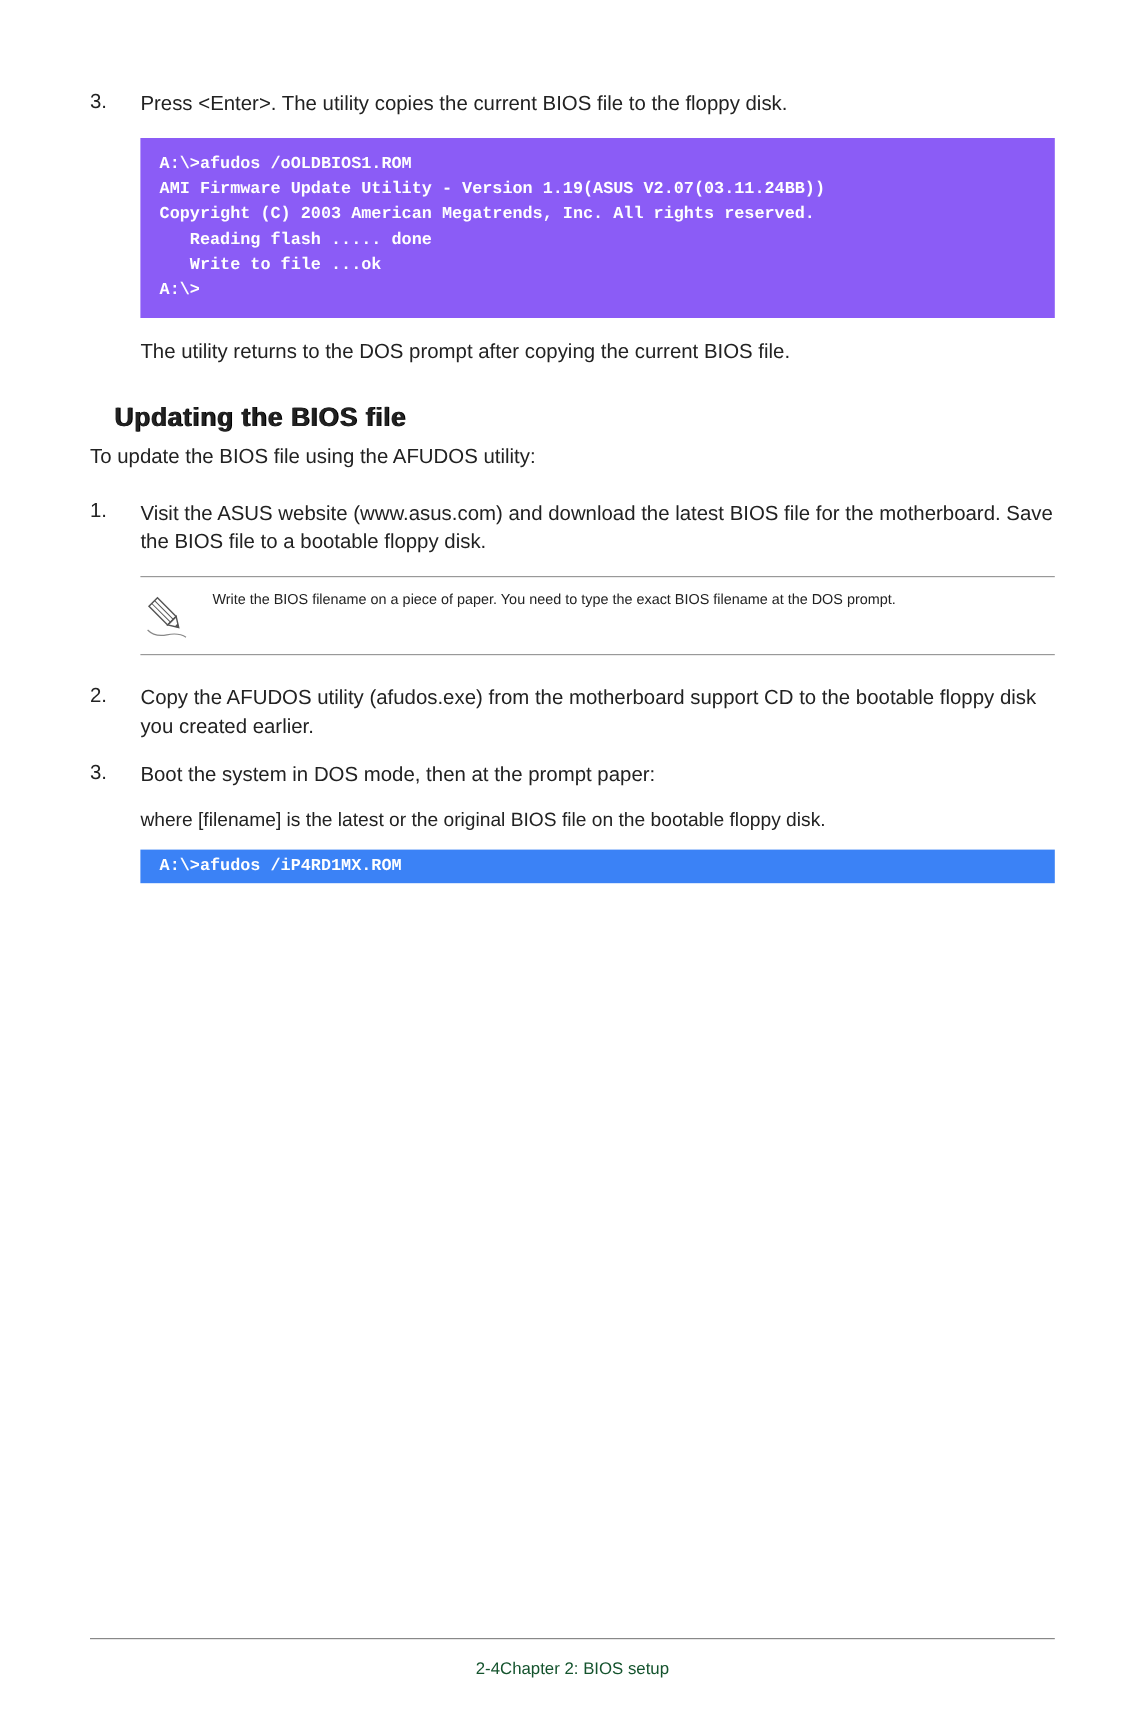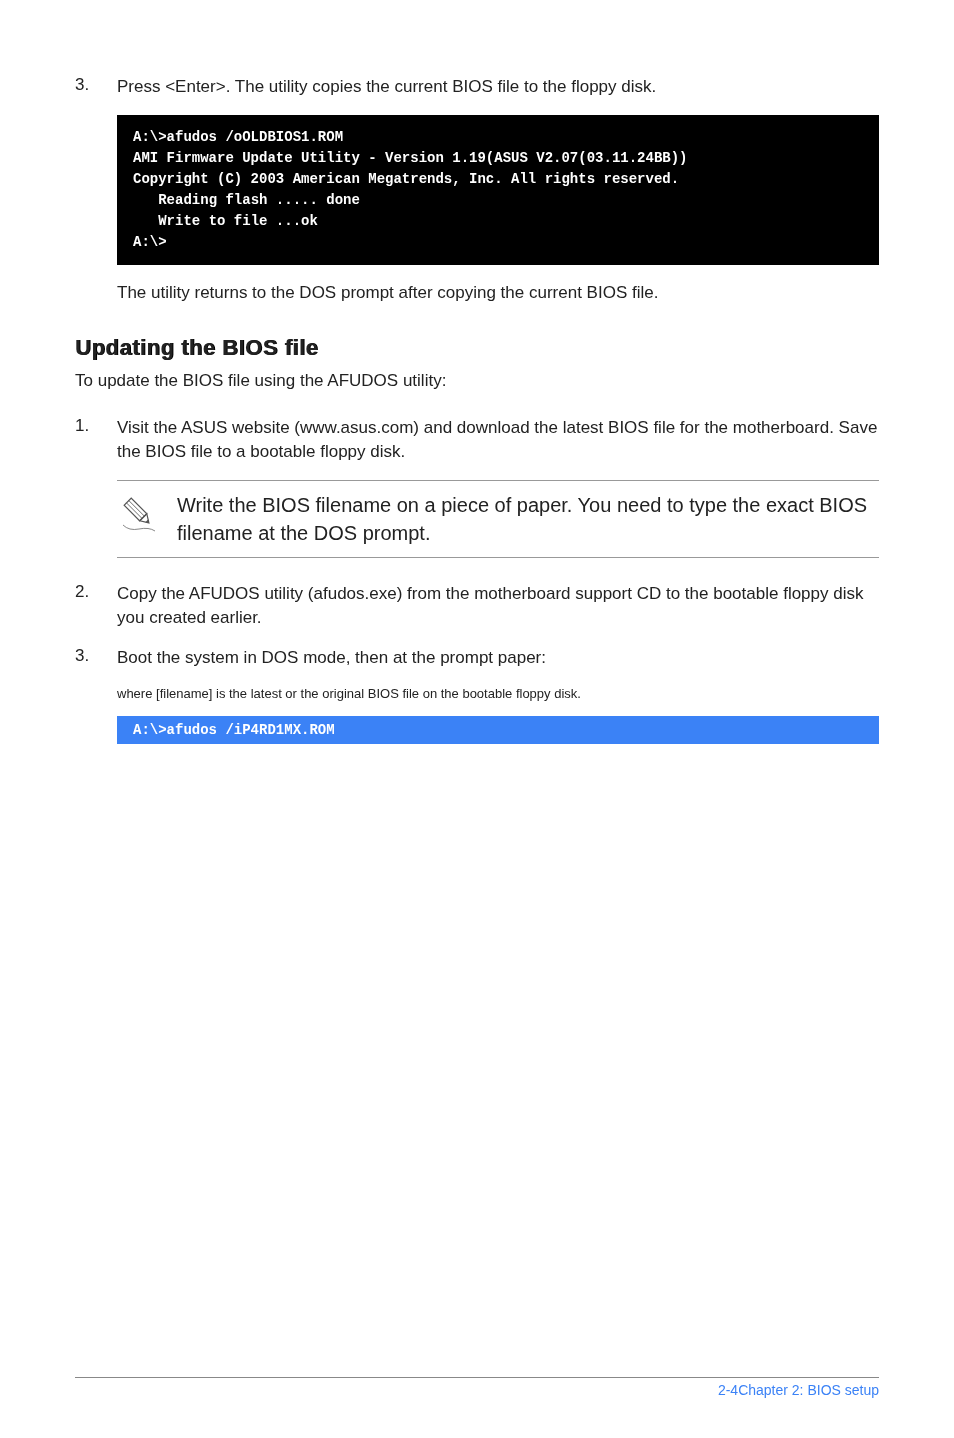--- a/index.html
+++ b/index.html
@@ -29,21 +29,21 @@
       width: 42px;
       flex-shrink: 0;
       font-size: 17px;
     }
     .numbered-item .body {
       flex: 1;
       font-size: 17px;
       line-height: 1.4;
     }
     .code-block {
-      background: #000000;
+      background: #8b5cf6;
       color: #fff;
       font-family: "Courier New", Courier, monospace;
       font-weight: bold;
       font-size: 14px;
       padding: 12px 16px;
       margin: 12px 0 16px 42px;
       white-space: pre-wrap;
       line-height: 1.5;
     }
     .code-block-small {
@@ -62,20 +62,21 @@
       margin: 0 0 30px 42px;
     }
     .heading {
       font-family: Arial, Helvetica, sans-serif;
       font-weight: bold;
       font-size: 22px;
       margin-top: 18px;
       margin-bottom: 8px;
       letter-spacing: 0.5px;
       text-shadow: 1px 0 0 #000;
+      margin-left: 20px;
     }
     .subpara {
       font-size: 17px;
       line-height: 1.4;
       margin-bottom: 24px;
     }
     .note-box {
       display: flex;
       align-items: flex-start;
       margin: 10px 0 24px 42px;
@@ -85,42 +86,42 @@
     }
     .note-icon {
       width: 60px;
       flex-shrink: 0;
       display: flex;
       align-items: center;
       justify-content: flex-start;
     }
     .note-text {
       flex: 1;
-      font-size: 20px;
+      font-size: 12px;
       line-height: 1.4;
     }
     .inline-code {
       font-family: "Courier New", Courier, monospace;
       font-weight: bold;
       font-size: 15px;
       display: block;
       margin: 10px 0 12px 42px;
     }
     .sub-body {
-      font-size: 13px;
+      font-size: 16px;
       line-height: 1.4;
       margin: 16px 0 6px 42px;
     }
     .footer {
       border-top: 1px solid #888;
-      padding-top: 4px;
+      padding-top: 16px;
       display: flex;
-      justify-content: flex-end;
+      justify-content: center;
       font-size: 14px;
-      color: #3b82f6;
+      color: #14532d;
     }
   </style>
 </head>
 <body>
 
 <div class="content">
 
   <div class="numbered-item">
     <div class="num">3.</div>
     <div class="body">Press &lt;Enter&gt;. The utility copies the current BIOS file to the floppy disk.</div>

